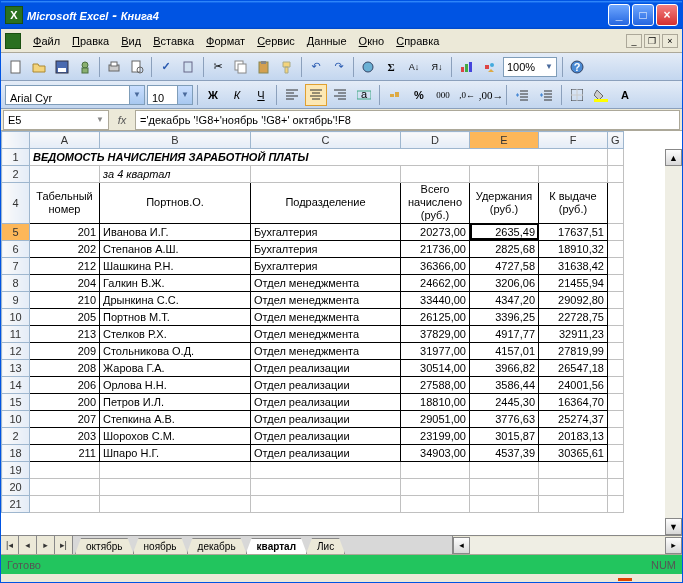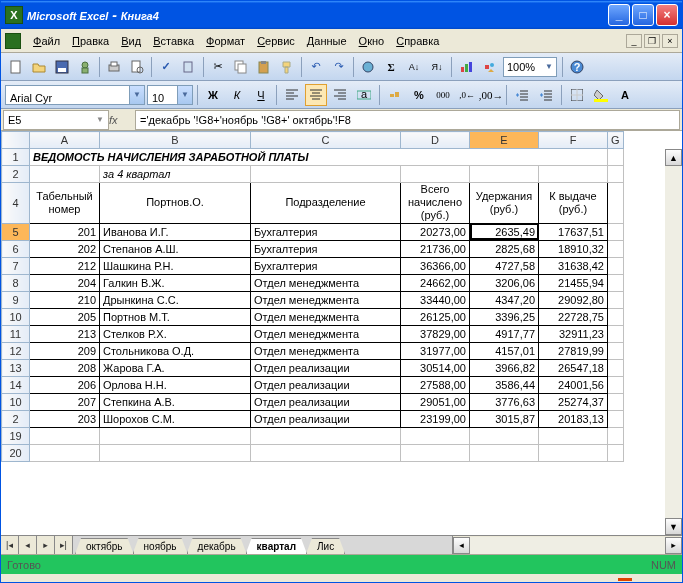--- a/index.html
+++ b/index.html
@@ -22,21 +22,21 @@
 .tsep{width:1px;height:20px;background:#8ba0bc;margin:0 2px}
 .zoom{width:54px;height:20px;border:1px solid #7f9db9;background:#fff;display:flex;align-items:center;padding:0 3px;margin:0 2px}
 .fmtbar{height:28px;background:linear-gradient(#e4ecf7,#c3d6ef);display:flex;align-items:center;padding:2px 4px;border-bottom:1px solid #8ba0bc;gap:2px}
 .combo{height:20px;border:1px solid #7f9db9;background:#fff;display:flex;align-items:flex-end;padding:0 4px;position:relative}
 .combo .dd{position:absolute;right:0;top:0;width:15px;height:100%;background:linear-gradient(#cadfff,#a8c8f0);border-left:1px solid #7f9db9;display:flex;align-items:center;justify-content:center;font-size:8px;color:#4a6a9c}
 .fmtbar .fbtn{width:22px;height:22px;display:flex;align-items:center;justify-content:center;font-family:'Times New Roman',serif;font-size:13px;border:1px solid transparent}
 .fbtn.active{background:#fde8b3;border:1px solid #e0a030}
 .formulabar{height:22px;background:#ece9d8;display:flex;align-items:center;border-bottom:1px solid #aca899}
 .namebox{width:106px;height:20px;border:1px solid #aca899;background:#fff;padding:0 4px;display:flex;align-items:center;margin-left:2px}
 .namebox .dd2{margin-left:auto;font-size:8px;color:#888}
-.fxbtn{width:26px;text-align:left;font-style:italic;color:#555}
+.fxbtn{width:26px;text-align:center;font-style:italic;color:#555}
 .formula{flex:1;padding:0 4px;background:#fff;height:20px;border:1px solid #aca899;display:flex;align-items:center;margin-right:2px}
 .sheet{position:relative;height:404px;background:#fff;overflow:hidden}
 .grid{border-collapse:collapse;table-layout:fixed}
 .grid th,.grid td{border:1px solid #c0c0c0;height:17px;padding:0 3px;overflow:hidden;white-space:nowrap;font-size:11px}
 .grid thead th{background:linear-gradient(#fafafa,#e4ecf7);border:1px solid #9eb6ce;text-align:center;font-weight:normal;color:#333}
 .grid thead th.sel{background:#fdb759}
 .grid .rowh{background:linear-gradient(to right,#fafafa,#e4ecf7);border:1px solid #9eb6ce;text-align:center;width:28px;color:#333}
 .grid .rowh.sel{background:#fdb759}
 .datahdr{text-align:center!important;border:1px solid #000!important;height:38px!important;white-space:normal!important;line-height:1.2}
 .datacell{border:1px solid #000!important}
@@ -433,51 +433,81 @@
           <td class="rowh">14</td>
           <td class="datacell numr" style="">206</td>
           <td class="datacell " style="">Орлова Н.Н.</td>
           <td class="datacell " style="">Отдел реализации</td>
           <td class="datacell numr" style="">27588,00</td>
           <td class="datacell numr" style="">3586,44</td>
           <td class="datacell numr" style="">24001,56</td>
           <td></td>
         </tr>
         <tr>
+          <td class="rowh">15</td>
+          <td class="datacell numr" style="">200</td>
+          <td class="datacell " style="">Петров И.Л.</td>
+          <td class="datacell " style="">Отдел реализации</td>
+          <td class="datacell numr" style="">18810,00</td>
+          <td class="datacell numr" style="">2445,30</td>
+          <td class="datacell numr" style="">16364,70</td>
+          <td></td>
+        </tr>
+        <tr>
           <td class="rowh">10</td>
           <td class="datacell numr" style="">207</td>
           <td class="datacell " style="">Степкина А.В.</td>
           <td class="datacell " style="">Отдел реализации</td>
           <td class="datacell numr" style="">29051,00</td>
           <td class="datacell numr" style="">3776,63</td>
           <td class="datacell numr" style="">25274,37</td>
           <td></td>
         </tr>
         <tr>
           <td class="rowh">2</td>
           <td class="datacell numr" style="">203</td>
           <td class="datacell " style="">Шорохов С.М.</td>
           <td class="datacell " style="">Отдел реализации</td>
           <td class="datacell numr" style="">23199,00</td>
           <td class="datacell numr" style="">3015,87</td>
           <td class="datacell numr" style="">20183,13</td>
           <td></td>
         </tr>
         <tr>
+          <td class="rowh">18</td>
+          <td class="datacell numr" style="">211</td>
+          <td class="datacell " style="">Шпаро Н.Г.</td>
+          <td class="datacell " style="">Отдел реализации</td>
+          <td class="datacell numr" style="">34903,00</td>
+          <td class="datacell numr" style="">4537,39</td>
+          <td class="datacell numr" style="">30365,61</td>
+          <td></td>
+        </tr>
+        <tr>
           <td class="rowh">19</td>
           <td></td>
           <td></td>
           <td></td>
           <td></td>
           <td></td>
           <td></td>
           <td></td>
         </tr>
         <tr>
           <td class="rowh">20</td>
+          <td></td>
+          <td></td>
+          <td></td>
+          <td></td>
+          <td></td>
+          <td></td>
+          <td></td>
+        </tr>
+        <tr>
+          <td class="rowh">21</td>
           <td></td>
           <td></td>
           <td></td>
           <td></td>
           <td></td>
           <td></td>
           <td></td>
         </tr>
       </tbody>
     </table>

